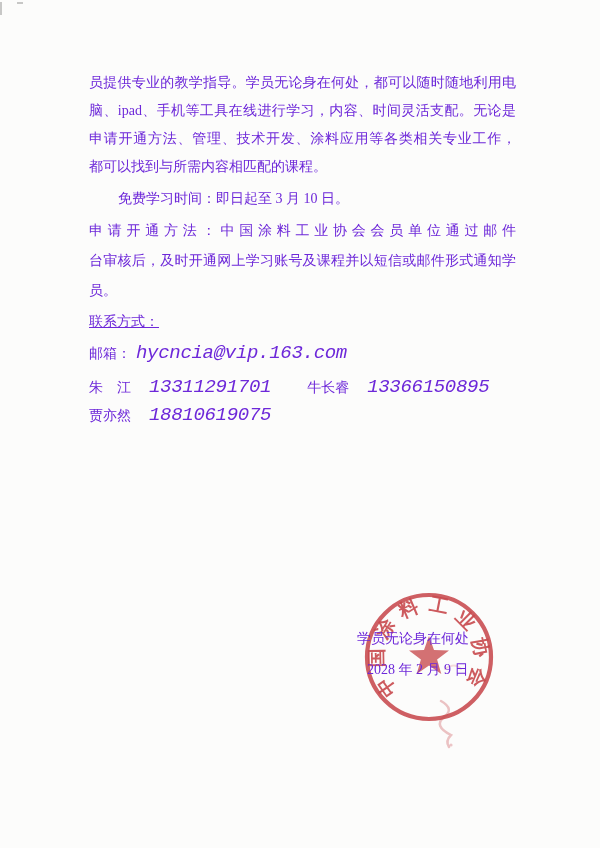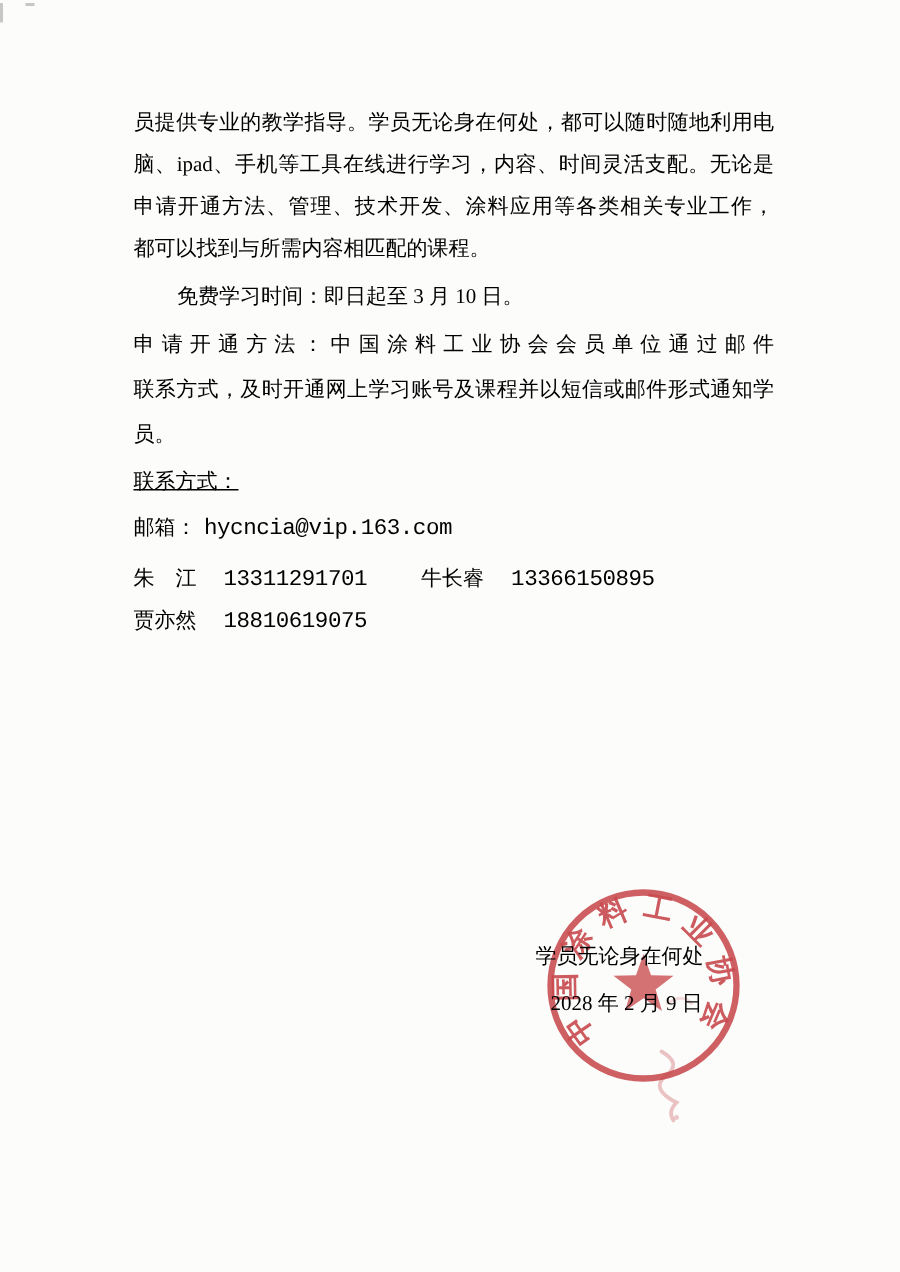--- a/index.html
+++ b/index.html
@@ -2,38 +2,38 @@
 <html><head>
 <meta charset="utf-8">
 <style>
   html,body{margin:0;padding:0;background:#ffffff;}
   .page{
     position:relative;
     width:600px;height:848px;
     background:#fcfcfb;
     overflow:hidden;
     font-family:"Liberation Serif","DejaVu Serif",serif;
-    color:#000000;
+    color:#6d28d9;
   }
   .content{
     position:absolute;left:89px;top:69px;width:427px;
     font-size:14px;
   }
   .line{line-height:28px;height:28px;white-space:nowrap;}
   .just{text-align:justify;text-align-last:justify;white-space:normal;}
   .p3 .line{line-height:30px;height:30px;}
   .p2{margin-top:4px;margin-left:29px;}
   .p3{margin-top:3px;}
   .contact-heading{margin-top:2px;text-decoration:underline;}
   .email-row{margin-top:3px;}
   .phone-row-1{margin-top:6px;}
   .phone-row-2{margin-top:0;}
   .latin{
     font-family:"Liberation Mono","DejaVu Sans Mono",monospace;
-    font-size:15px;letter-spacing:-0.3px;
+    font-size:19px;letter-spacing:-0.3px;font-style:italic;
   }
   .email-value{margin-left:5px;}
   .pnum{margin-left:18px;}
   .pname2{margin-left:36px;}
   .signature{
     position:absolute;left:357px;top:623px;z-index:3;font-size:14px;
   }
   .sig-line{line-height:31px;height:31px;white-space:nowrap;}
   .sig-date{margin-left:10px;}
   .seal{
@@ -64,21 +64,21 @@
       <div class="line just">申请开通方法、管理、技术开发、涂料应用等各类相关专业工作，</div>
       <div class="line">都可以找到与所需内容相匹配的课程。</div>
     </div>
 
     <div class="p2">
       <div class="line">免费学习时间：即日起至 3 月 10 日。</div>
     </div>
 
     <div class="p3">
       <div class="line just">申请开通方法：中国涂料工业协会会员单位通过邮件</div>
-      <div class="line just">联系方式，及时开通网上学习账号及课程并以短信或邮件形式通知学</div>
+      <div class="line just">台审核后，及时开通网上学习账号及课程并以短信或邮件形式通知学</div>
       <div class="line">员。</div>
     </div>
 
     <div class="line contact-heading">联系方式：</div>
 
     <div class="line email-row">
       <span>邮箱：</span><span class="latin email-value">hycncia@vip.163.com</span>
     </div>
 
     <div class="line phone-row-1">

